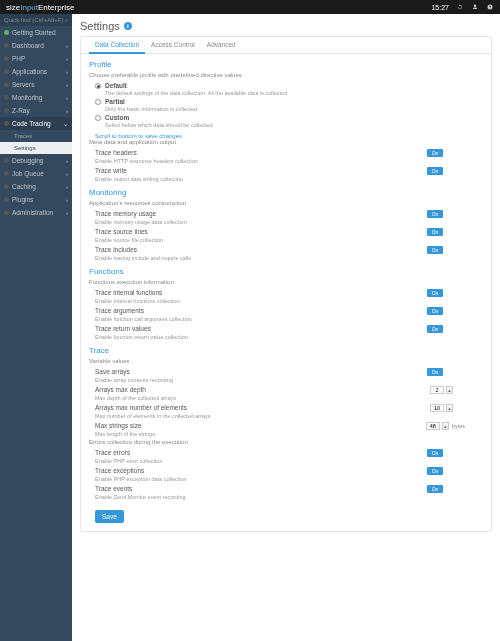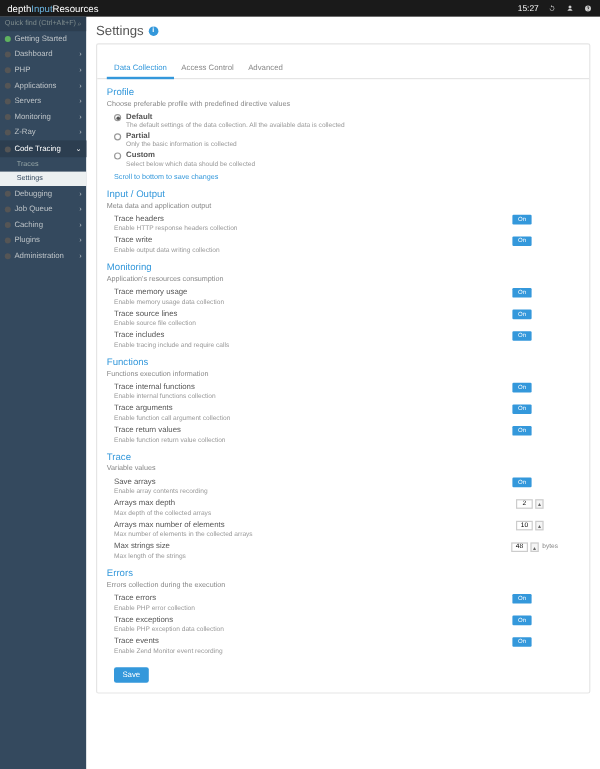--- a/index.html
+++ b/index.html
@@ -15,21 +15,21 @@
 .nav-item{display:flex;align-items:center;padding:3px 4px;font-size:6.5px;color:#bdc3c7;gap:3px;cursor:pointer;position:relative}
 .nav-item.active{background:#2c3e50;color:#fff}
 .nav-item .chev{margin-left:auto;font-size:6px}
 .nav-item .dot{width:5px;height:5px;border-radius:50%;background:#555;display:inline-block}
 .nav-item.start .dot{background:#5fb35f}
 .sub-item{padding:3px 4px 3px 14px;font-size:6px;color:#95a5a6;cursor:pointer}
 .sub-item.active{background:#ecf0f1;color:#34495e}
 .main{flex:1;background:#fff;overflow-y:auto;padding:6px 8px}
 .page-title{font-size:11px;color:#555;margin-bottom:4px;display:flex;align-items:center;gap:4px}
 .info-icon{width:8px;height:8px;border-radius:50%;background:#3498db;color:#fff;display:inline-flex;align-items:center;justify-content:center;font-size:6px;font-weight:bold}
-.content-box{border:1px solid #e5e5e5;border-radius:2px;padding:12px 8px 8px}
+.content-box{border:1px solid #e5e5e5;border-radius:2px;padding:0 8px 8px}
 .tabs{display:flex;border-bottom:1px solid #e5e5e5;margin:0 -8px 6px;padding:0 8px}
 .tab{padding:4px 6px;font-size:6.5px;color:#888;cursor:pointer}
 .tab.active{color:#3498db;border-bottom:2px solid #3498db;margin-bottom:-1px}
 .section-title{color:#3498db;font-size:8px;margin:6px 0 3px}
 .section-sub{color:#888;font-size:6px;margin-bottom:4px}
 .radio-row{display:flex;align-items:flex-start;gap:4px;margin:2px 0 1px 6px}
 .radio{width:6px;height:6px;border:1px solid #999;border-radius:50%;margin-top:1px;flex-shrink:0}
 .radio.checked::after{content:"";display:block;width:3px;height:3px;background:#555;border-radius:50%;margin:0.5px}
 .radio-label{font-size:6.5px;color:#555;font-weight:bold}
 .radio-desc{font-size:5.5px;color:#999;margin-left:16px;margin-bottom:2px}
@@ -42,21 +42,21 @@
 .stepper{width:7px;height:8px;border:1px solid #ccc;background:#f5f5f5;display:inline-flex;align-items:center;justify-content:center;font-size:5px;cursor:pointer;color:#666}
 .num-group{display:flex;align-items:center;margin-right:30px}
 .unit{font-size:5.5px;color:#888;margin-left:3px}
 .save-btn{background:#3498db;color:#fff;border:none;padding:3px 7px;font-size:6.5px;border-radius:2px;cursor:pointer;margin:8px 0 0 6px}
 svg{width:6px;height:6px;fill:currentColor}
 </style>
 </head>
 <body>
 
 <div class="topbar">
-  <span class="brand"><span>depth</span><b>Input</b><span>Resources</span></span>
+  <span class="brand"><span>size</span><b>Input</b><span>Enterprise</span></span>
   <div class="topbar-right">
     <span>15:27</span>
     <span class="icon">
         <svg viewBox="0 0 24 24">
           <path d="M12 4V1L8 5l4 4V6a6 6 0 1 1-6 6H4a8 8 0 1 0 8-8z"></path>
         </svg>
       </span>
     <span class="icon">
         <svg viewBox="0 0 24 24">
           <path d="M12 12a5 5 0 1 0-5-5 5 5 0 0 0 5 5zm0 2c-4 0-8 2-8 5v1h16v-1c0-3-4-5-8-5z"></path>
@@ -169,21 +169,20 @@
           <span class="radio-label">Partial</span>
         </div>
       <div class="radio-desc">Only the basic information is collected</div>
       <div class="radio-row">
           <span class="radio"></span>
           <span class="radio-label">Custom</span>
         </div>
       <div class="radio-desc">Select below which data should be collected</div>
       <span class="scroll-link">Scroll to bottom to save changes</span>
 
-      <div class="section-title">Input / Output</div>
       <div class="section-sub">Meta data and application output</div>
       <div class="setting-row">
           <span class="setting-label">Trace headers</span>
           <span class="toggle">On</span>
         </div>
       <div class="setting-desc">Enable HTTP response headers collection</div>
       <div class="setting-row">
           <span class="setting-label">Trace write</span>
           <span class="toggle">On</span>
         </div>
@@ -251,21 +250,20 @@
       <div class="setting-row">
           <span class="setting-label">Max strings size</span>
           <span class="num-group" style="margin-right:18px">
             <input class="num-input" value="48" style="">
             <span class="stepper">▴</span>
             <span class="unit">bytes</span>
           </span>
         </div>
       <div class="setting-desc">Max length of the strings</div>
 
-      <div class="section-title">Errors</div>
       <div class="section-sub">Errors collection during the execution</div>
       <div class="setting-row">
           <span class="setting-label">Trace errors</span>
           <span class="toggle">On</span>
         </div>
       <div class="setting-desc">Enable PHP error collection</div>
       <div class="setting-row">
           <span class="setting-label">Trace exceptions</span>
           <span class="toggle">On</span>
         </div>

